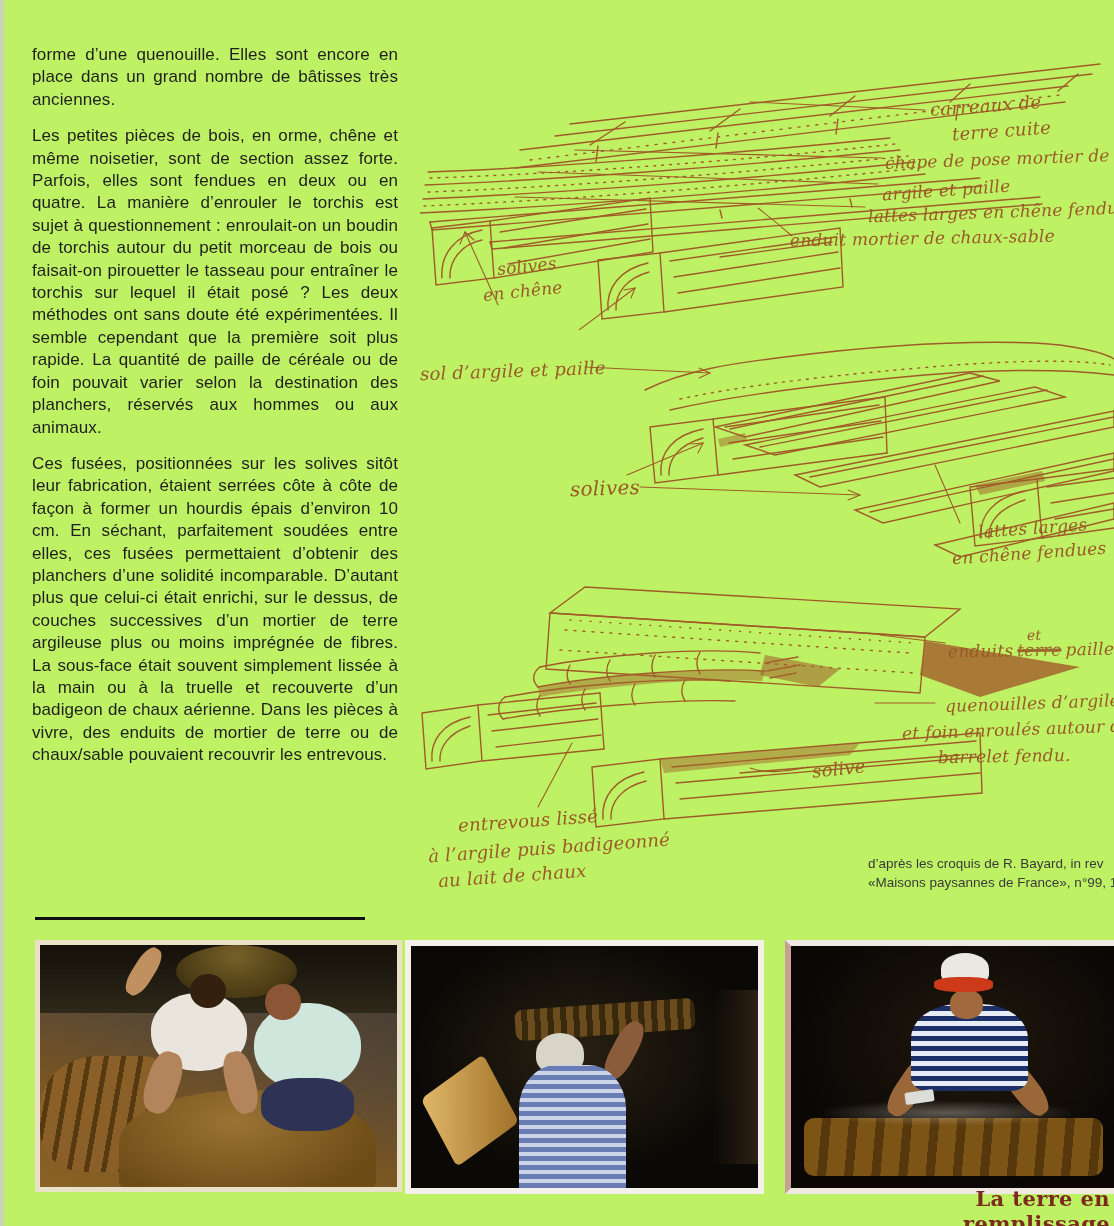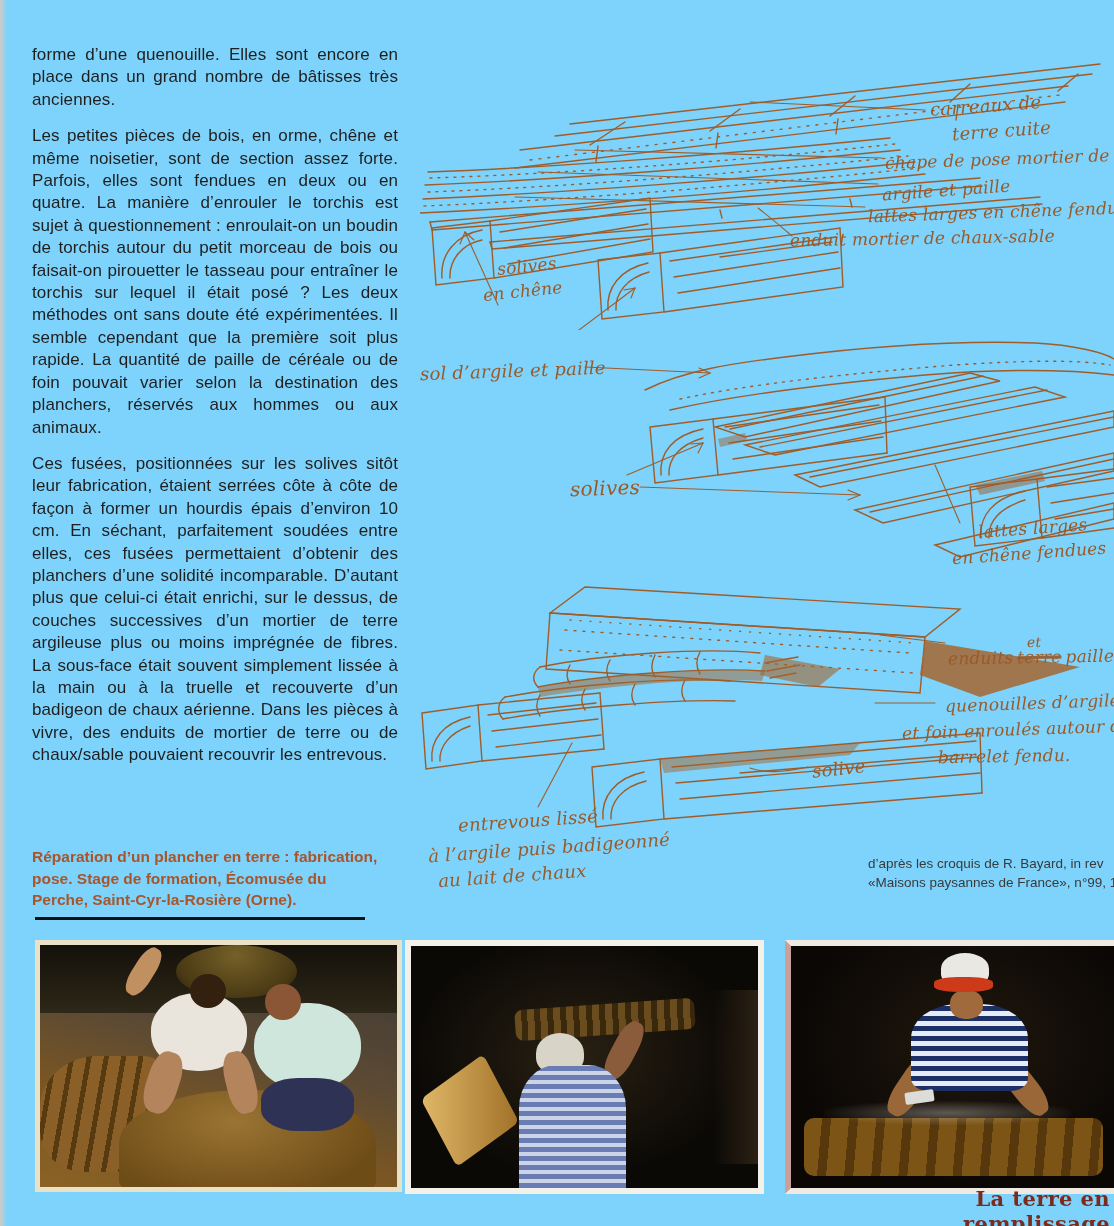--- a/index.html
+++ b/index.html
@@ -5,21 +5,21 @@
   :root{
     --ink:#9a5a28;
     --ink-strong:#8a4c1e;
     --caption:#a8552a;
     --maroon:#7b2a1e;
     --text:#222;
   }
   html,body{margin:0;padding:0;background:#e9e7e2;}
   #page{
     position:relative;width:1114px;height:1226px;margin:0 auto;
-    background:#7dd3fc;overflow:hidden;
+    background:#bef264;overflow:hidden;
     font-family:"Liberation Sans",sans-serif;color:var(--text);
   }
   #page::before{
     content:"";position:absolute;left:0;top:0;bottom:0;width:7px;
     background:linear-gradient(90deg,#cfccc4,rgba(255,255,255,0));
     pointer-events:none;
   }
   
   .col{
     position:absolute;left:32px;top:44px;width:366px;
@@ -38,21 +38,21 @@
   }
   
   .hw{
     position:absolute;font-family:"DejaVu Serif",serif;font-style:italic;
     color:var(--ink);font-size:17px;white-space:nowrap;letter-spacing:.2px;
   }
   .hw.big{font-size:20px;}
   .hw.md{font-size:18px;}
   .r1{transform:rotate(-2deg);} .r2{transform:rotate(-4deg);}
   .r3{transform:rotate(-6deg);} .r4{transform:rotate(-1deg);}
-  .struckwrap{position:relative;display:inline-block;margin:11px 4px;}
+  .struckwrap{position:relative;display:inline-block;margin:4px 4px;}
   .struck{text-decoration:line-through;text-decoration-thickness:2.5px;opacity:.9;}
   .ins{position:absolute;left:10px;top:-13px;font-size:14px;}
   
   .sk{position:absolute;}
   .sk svg{display:block;}
   
   .credit{
     position:absolute;left:868px;top:855px;width:280px;
     font-size:13.5px;line-height:18.5px;color:#3a3a3a;white-space:nowrap;
   }
@@ -110,21 +110,20 @@
 <body>
 
 <div id="page">
 
   <div class="col">
     <p>forme d’une quenouille. Elles sont encore en place dans un grand nombre de bâtisses très anciennes.</p>
     <p>Les petites pièces de bois, en orme, chêne et même noisetier, sont de section assez forte. Parfois, elles sont fendues en deux ou en quatre. La manière d’enrouler le torchis est sujet à questionnement : enroulait-on un boudin de torchis autour du petit morceau de bois ou faisait-on pirouetter le tasseau pour entraîner le torchis sur lequel il était posé ? Les deux méthodes ont sans doute été expérimentées. Il semble cependant que la première soit plus rapide. La quantité de paille de céréale ou de foin pouvait varier selon la destination des planchers, réservés aux hommes ou aux animaux.</p>
     <p>Ces fusées, positionnées sur les solives sitôt leur fabrication, étaient serrées côte à côte de façon à former un hourdis épais d’environ 10 cm. En séchant, parfaitement soudées entre elles, ces fusées permettaient d’obtenir des planchers d’une solidité incomparable. D’autant plus que celui-ci était enrichi, sur le dessus, de couches successives d’un mortier de terre argileuse plus ou moins imprégnée de fibres. La sous-face était souvent simplement lissée à la main ou à la truelle et recouverte d’un badigeon de chaux aérienne. Dans les pièces à vivre, des enduits de mortier de terre ou de chaux/sable pouvaient recouvrir les entrevous.</p>
   </div>
 
-  <div class="caption">Réparation d’un plancher en terre : fabrication, pose. Stage de formation, Écomusée du Perche, Saint-Cyr-la-Rosière (Orne).</div>
   <div class="rule"></div>
 
   <div class="sk" style="left:420px;top:50px;width:694px;height:280px;">
     <svg width="694" height="280" viewBox="0 0 694 280" fill="none" stroke="#a05c28" stroke-width="1.4" stroke-linecap="round">
 
       <path d="M95,118 L645,52"></path>
       <path d="M100,100 L648,36"></path>
       <path d="M135,86 L672,24"></path>
       <path d="M150,74 L680,14"></path>
       <path d="M170,95 L205,72"></path>

